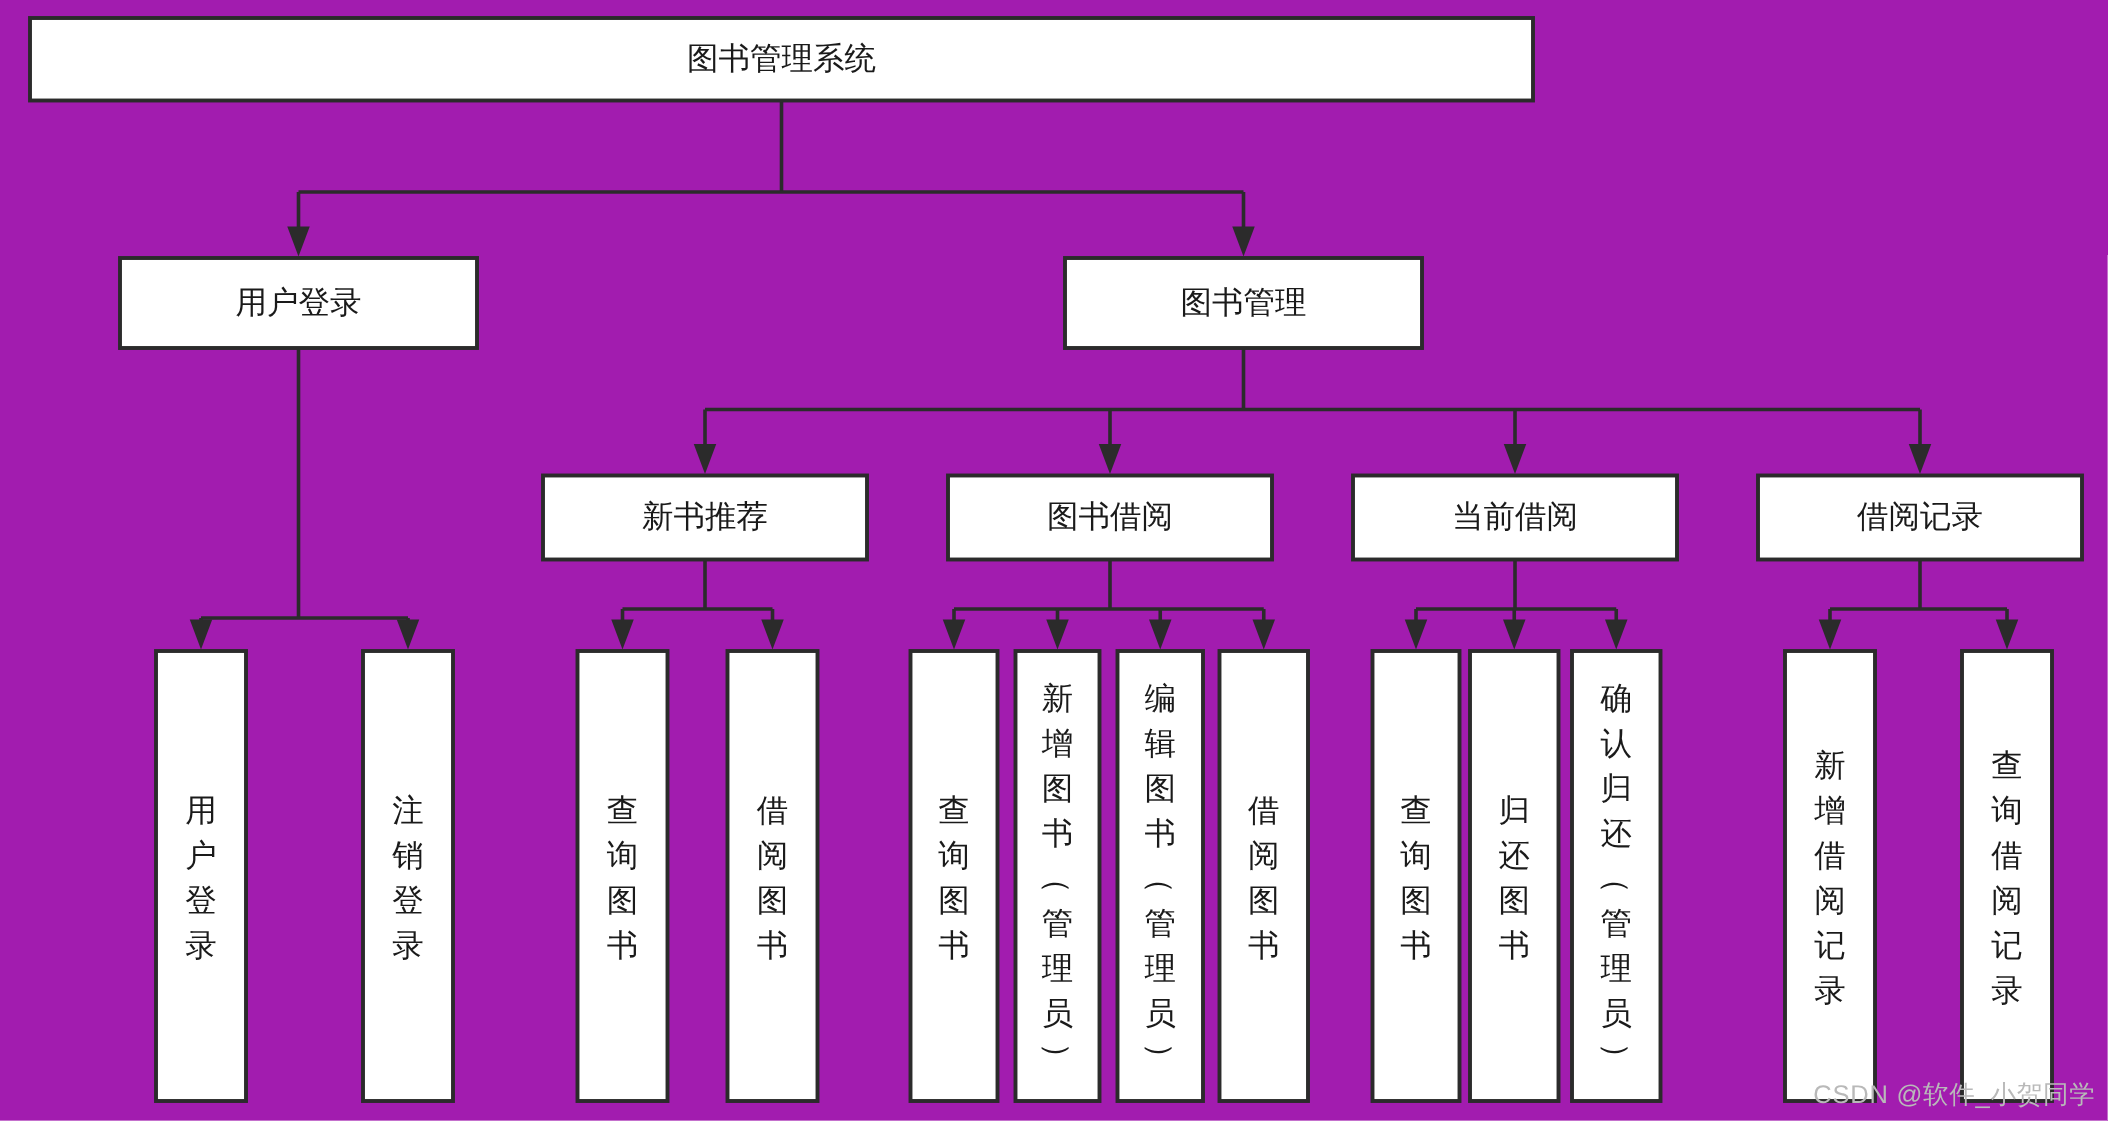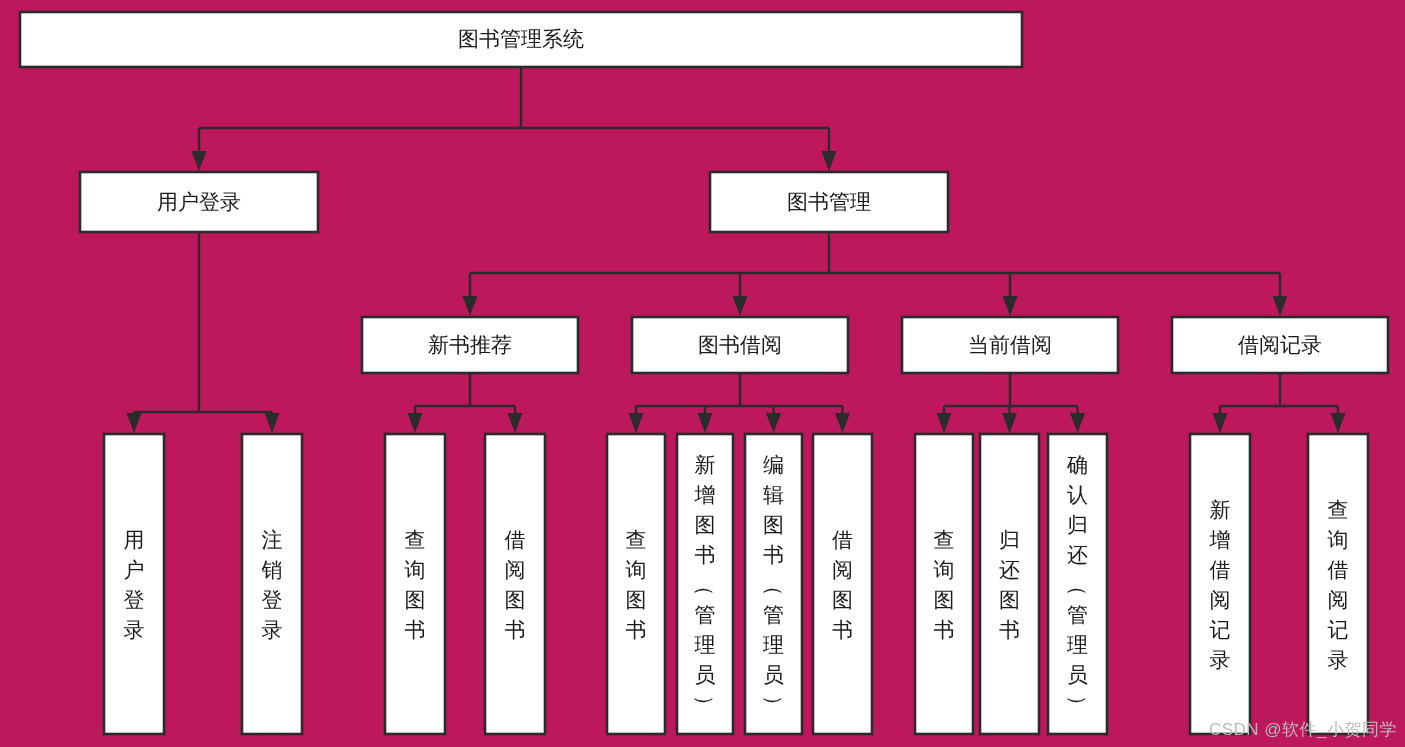--- a/index.html
+++ b/index.html
@@ -10,21 +10,21 @@
   body {
     width: 1405px;
     height: 747px;
     font-family: "Liberation Sans", "DejaVu Sans", sans-serif;
     overflow: hidden;
   }
   #diagram-root {
     position: relative;
     width: 1405px;
     height: 747px;
-    background: #be185d;
+    background: #a21caf;
   }
   svg#flow {
     position: absolute;
     left: 0;
     top: 0;
     width: 1405px;
     height: 747px;
     display: block;
   }
   .node-rect {

